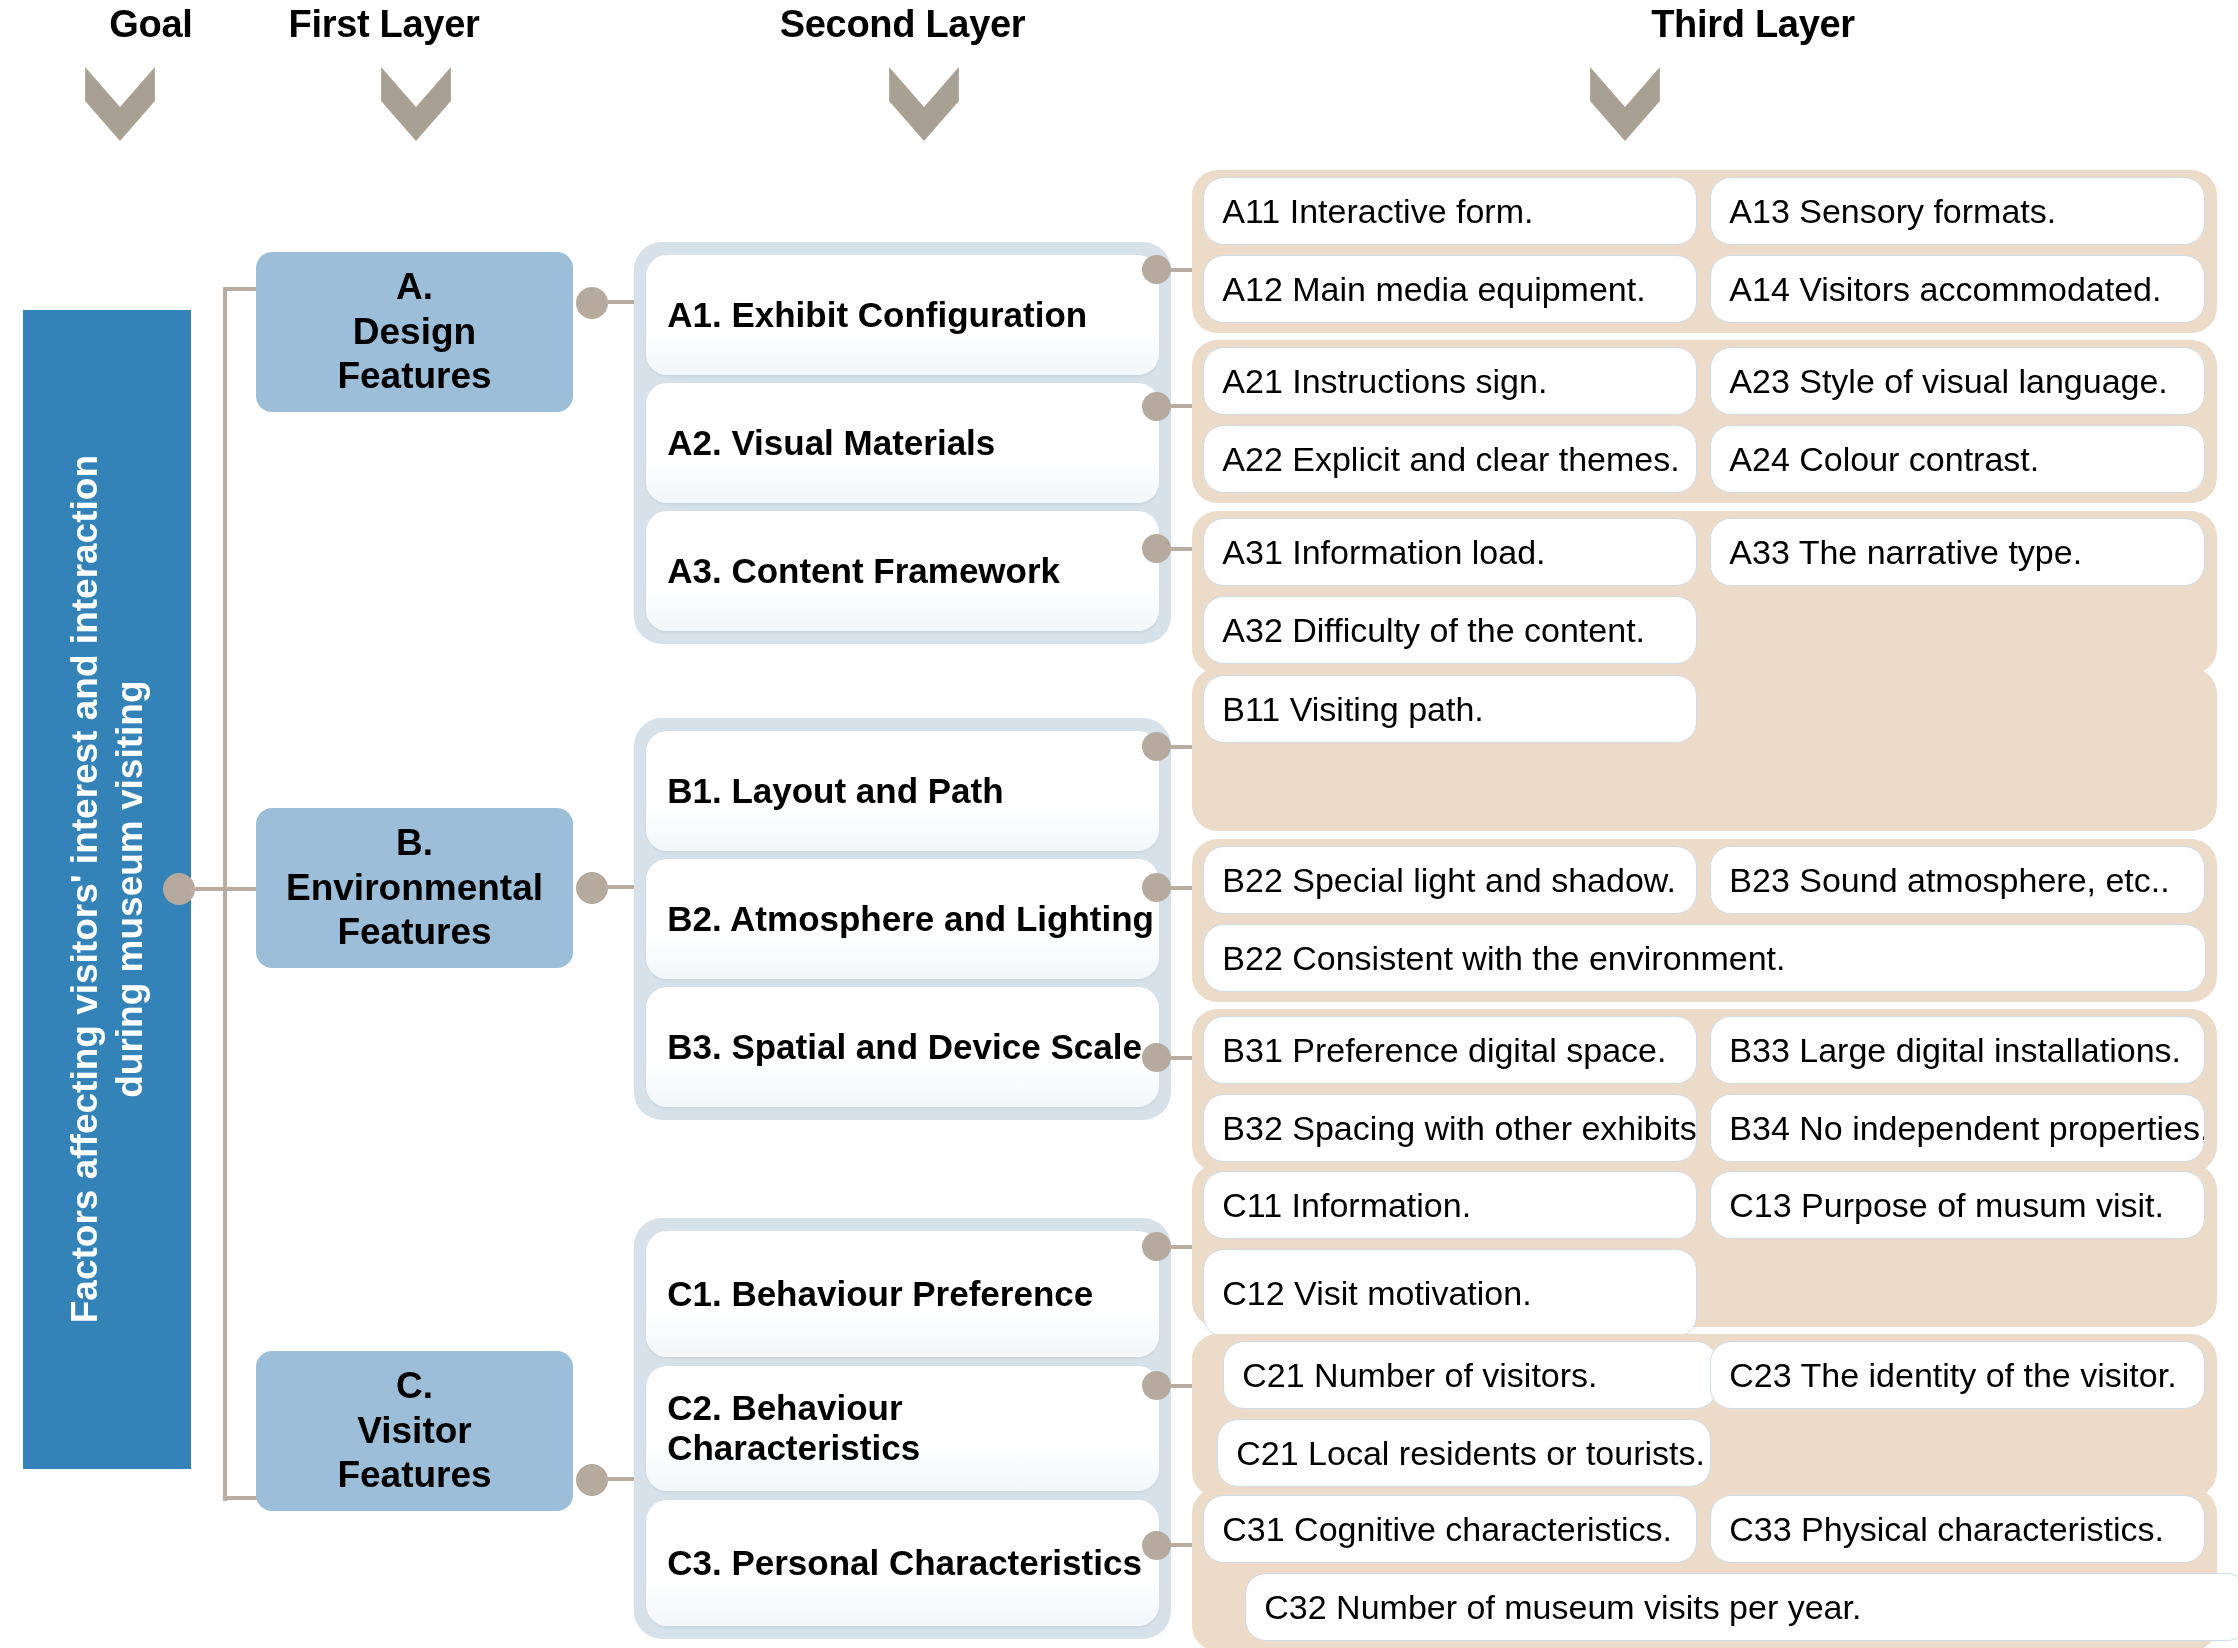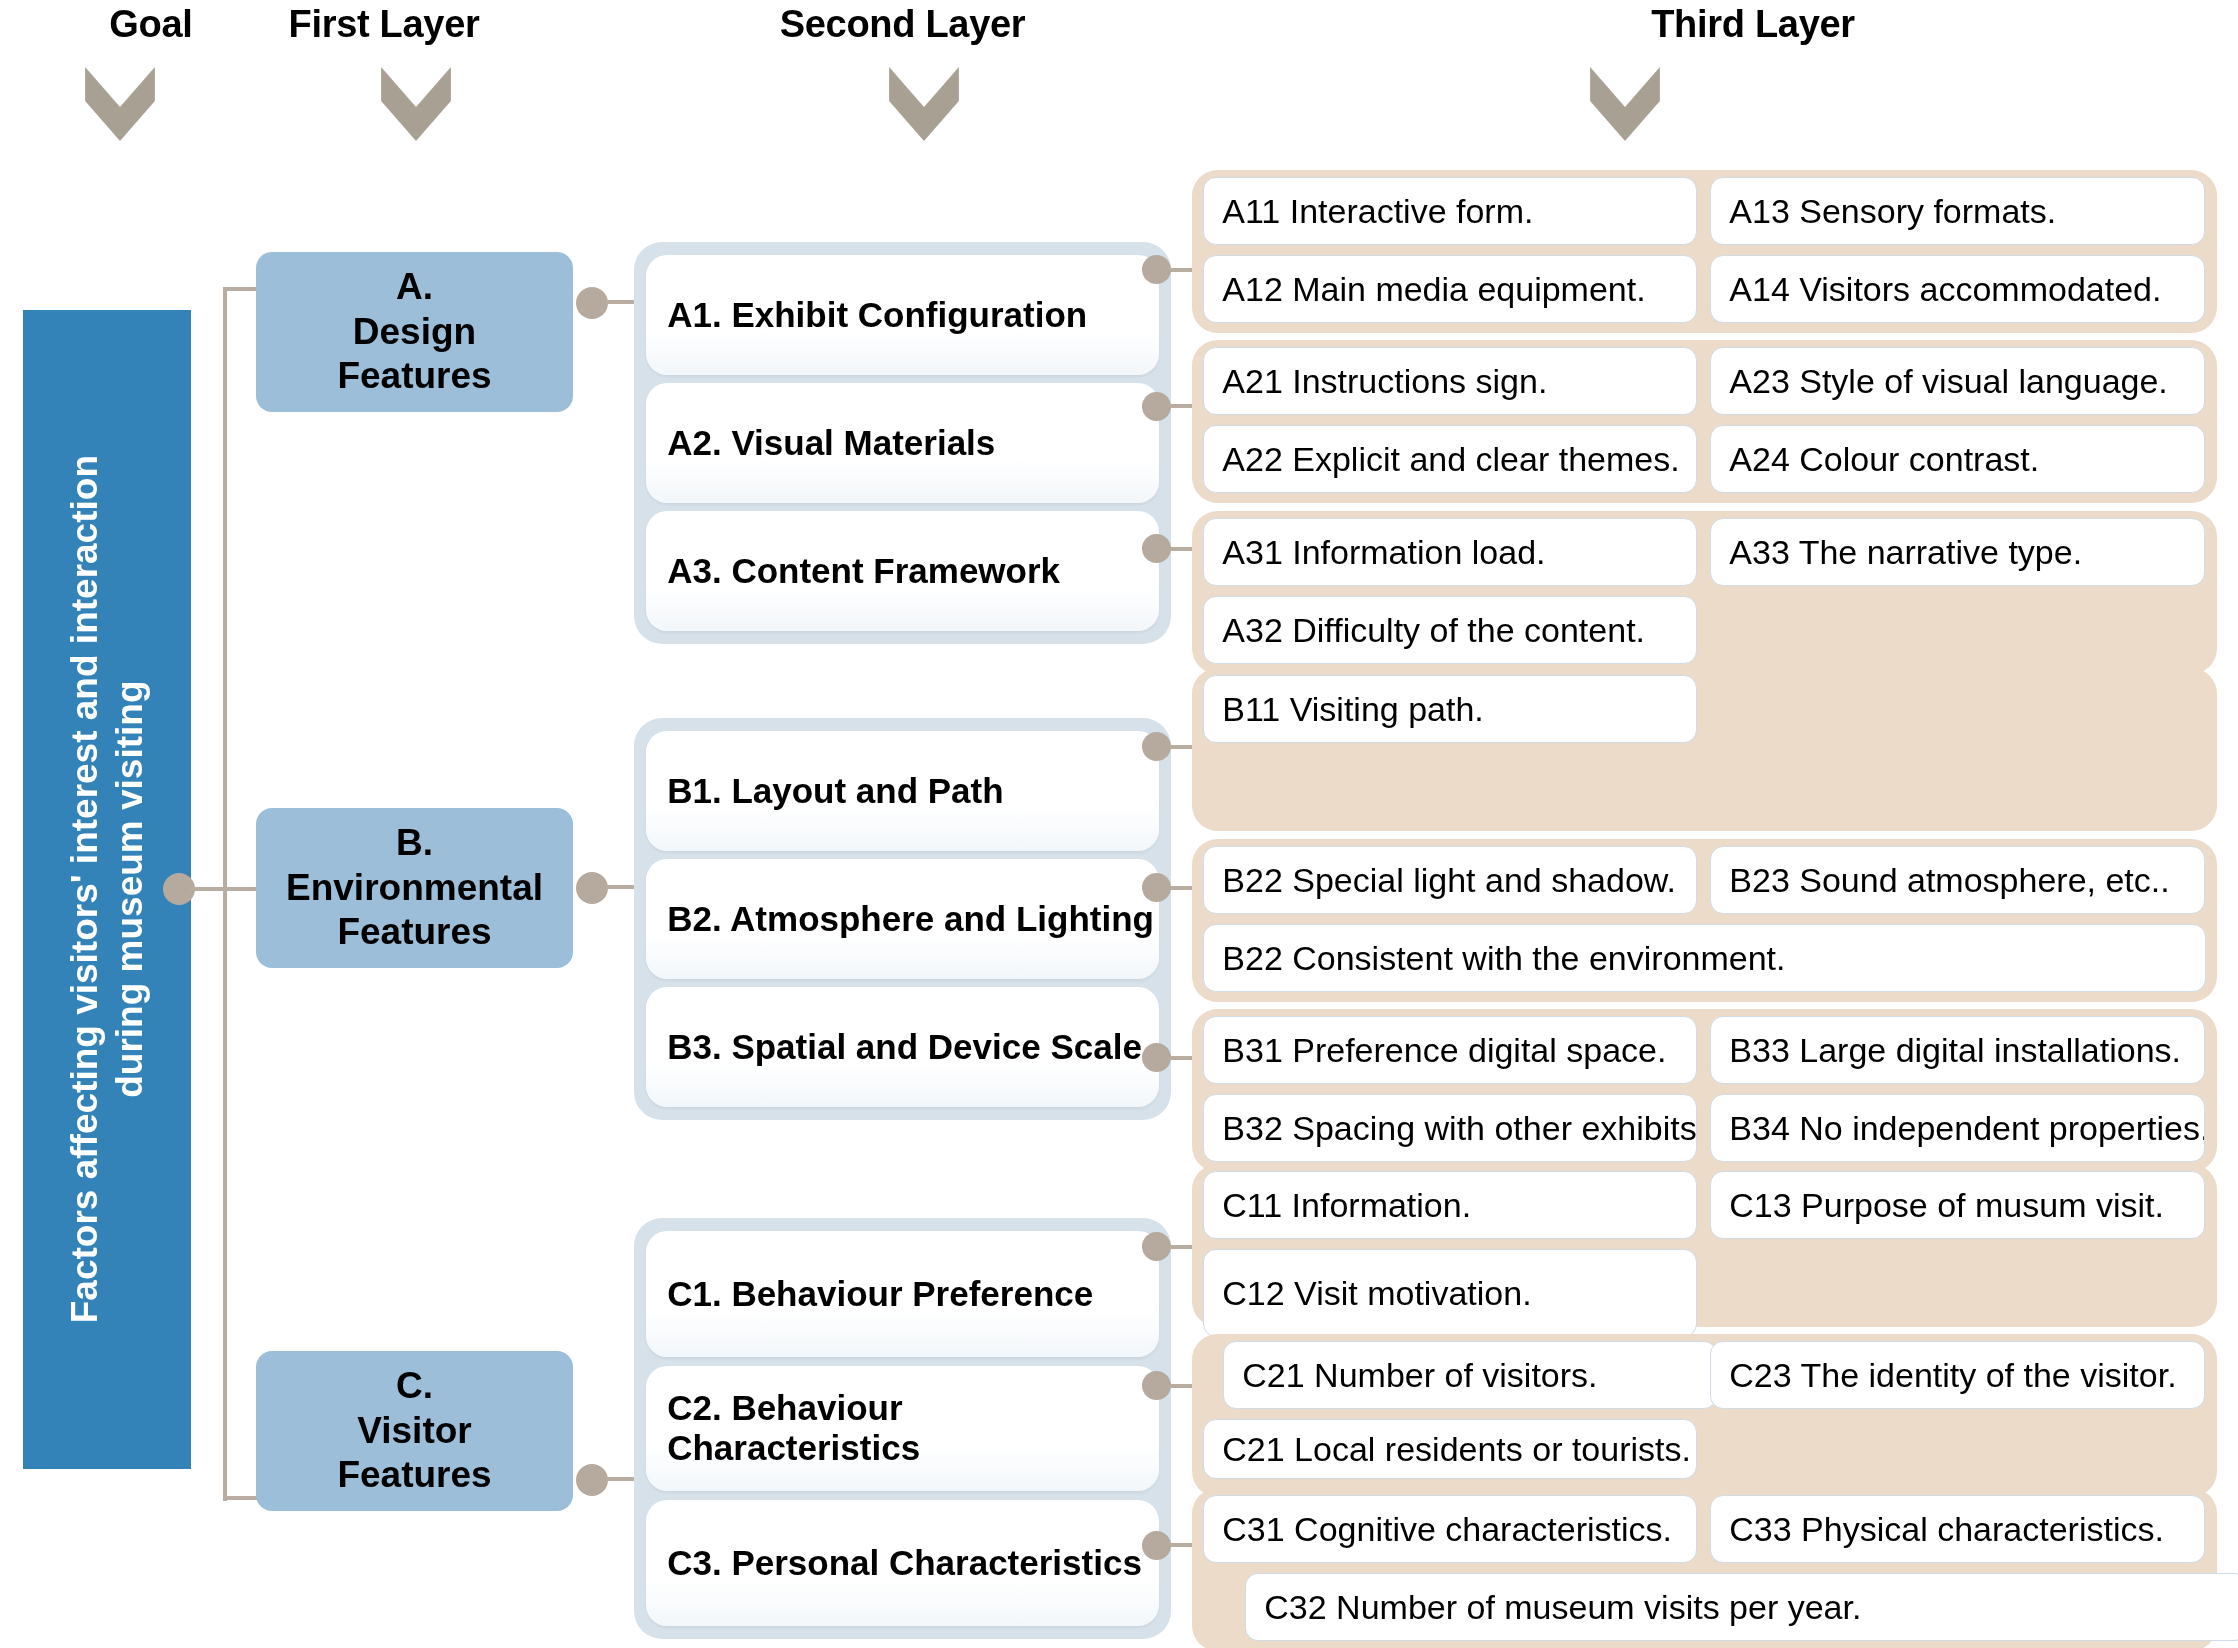--- a/index.html
+++ b/index.html
@@ -75,21 +75,21 @@
     position:absolute;
     background:#eddbc9;
     border-radius:25.6px;
     box-sizing:border-box;
     padding:8.5px 8.5px;
   }
   .l3-chip{
     position:absolute;
     background:#ffffff;
     border:1.2px solid #cfdbe6;
-    border-radius:13px;
+    border-radius:21px;
     display:flex;align-items:center;
     padding-left:18.3px;padding-right:13.4px;
     box-sizing:border-box;
     font-size:34px;
     color:#000;
     white-space:nowrap;
     overflow:hidden;
   }
 
   
@@ -265,21 +265,21 @@
 
   <div class="l3-group" style="left:1192px;top:1164px;width:1025px;height:163px;">
     <div class="l3-chip" style="left:11px;top:7.3px;width:494px;height:68px;">C11 Information.</div>
     <div class="l3-chip" style="left:518px;top:7.3px;width:495px;height:68px;">C13 Purpose of musum visit.</div>
     <div class="l3-chip" style="left:11px;top:85px;width:494px;height:88px;">C12 Visit motivation.</div>
   </div>
 
   <div class="l3-group" style="left:1192px;top:1334px;width:1025px;height:163px;">
     <div class="l3-chip" style="left:11px;top:7.3px;width:494px;height:68px;margin-left:20px;">C21  Number of visitors.</div>
     <div class="l3-chip" style="left:518px;top:7.3px;width:495px;height:68px;">C23 The identity of the visitor.</div>
-    <div class="l3-chip" style="left:11px;top:85px;width:494px;height:60px;">C21 Local residents or tourists.</div>
+    <div class="l3-chip" style="left:25px;top:85px;width:494px;height:68px;">C21 Local residents or tourists.</div>
   </div>
 
   <div class="l3-group" style="left:1192px;top:1488px;width:1025px;height:163px;">
     <div class="l3-chip" style="left:11px;top:7.3px;width:494px;height:68px;">C31 Cognitive characteristics.</div>
     <div class="l3-chip" style="left:518px;top:7.3px;width:495px;height:68px;">C33 Physical characteristics.</div>
     <div class="l3-chip" style="left:11px;top:85px;width:1003px;height:68px;margin-left:42px;">C32 Number of museum visits per year.</div>
   </div>
 
 </div>
 

